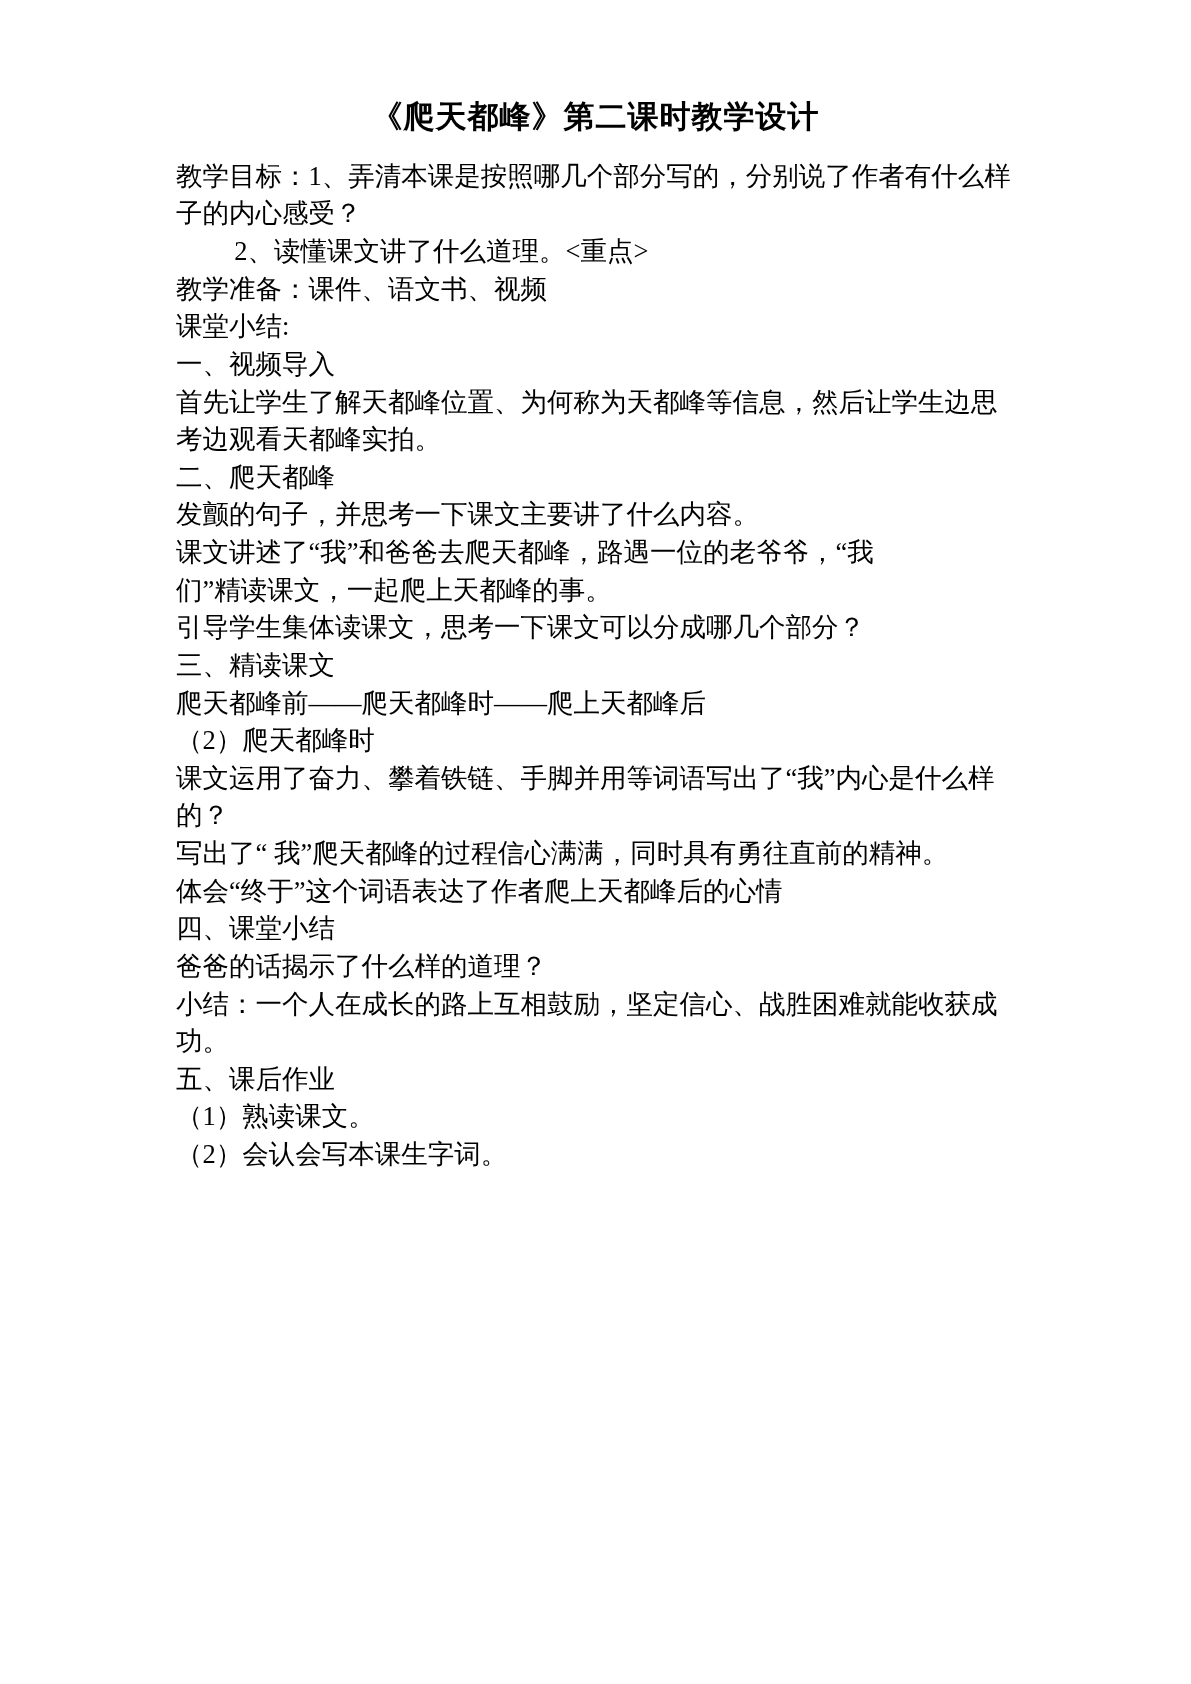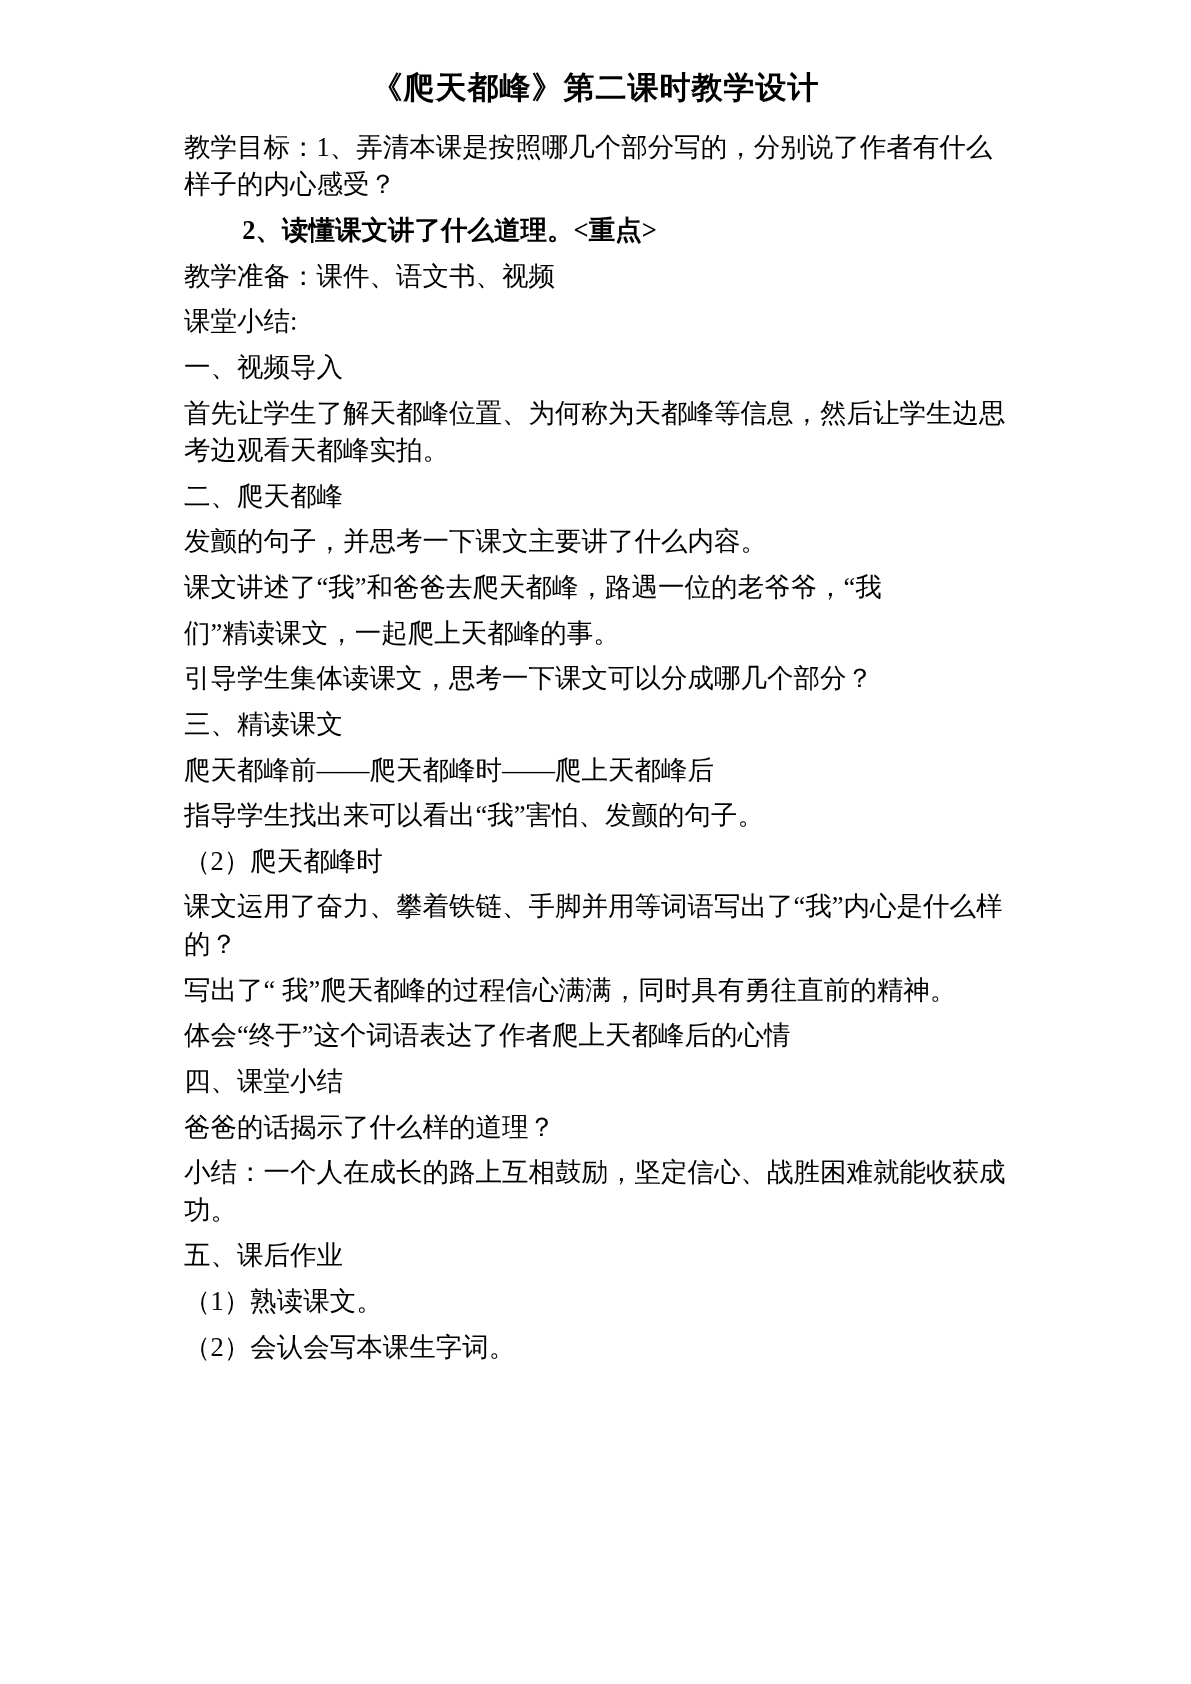--- a/index.html
+++ b/index.html
@@ -11,44 +11,43 @@
     width: 1191px;
     height: 1684px;
     font-family: "Liberation Serif", "DejaVu Serif", serif;
     color: #000000;
   }
   .page {
     position: relative;
     width: 1191px;
     height: 1684px;
     box-sizing: border-box;
-    padding: 67px 176px 0 176px;
+    padding: 96px 176px 0 176px;
     border-radius: 29px;
   }
   .doc-title {
     text-align: center;
     font-size: 31px;
     font-weight: bold;
     letter-spacing: 1px;
     margin: 0 0 20px 0;
     line-height: 1.35;
   }
   .body-text {
     font-size: 26.5px;
     line-height: 1.42;
     letter-spacing: 0px;
   }
   .body-text p {
-    margin: 8px;
+    margin: 0;
     padding: 0;
     white-space: pre-wrap;
   }
   .indent-1 {
     text-indent: 2.2em;
-    font-weight: bold;
   }
 </style>
 </head>
 <body>
 
 <div class="page">
   <h1 class="doc-title">《爬天都峰》第二课时教学设计</h1>
   <div class="body-text">
       <p>教学目标：1、弄清本课是按照哪几个部分写的，分别说了作者有什么样子的内心感受？</p>
       <p class="indent-1">2、读懂课文讲了什么道理。&lt;重点&gt;</p>
@@ -56,21 +55,20 @@
       <p>课堂小结:</p>
       <p>一、视频导入</p>
       <p>首先让学生了解天都峰位置、为何称为天都峰等信息，然后让学生边思考边观看天都峰实拍。</p>
       <p>二、爬天都峰</p>
       <p>发颤的句子，并思考一下课文主要讲了什么内容。</p>
       <p>课文讲述了“我”和爸爸去爬天都峰，路遇一位的老爷爷，“我</p>
       <p>们”精读课文，一起爬上天都峰的事。</p>
       <p>引导学生集体读课文，思考一下课文可以分成哪几个部分？</p>
       <p>三、精读课文</p>
       <p>爬天都峰前——爬天都峰时——爬上天都峰后</p>
-      <p>指导学生找出来可以看出“我”害怕、发颤的句子。</p>
       <p>（2）爬天都峰时</p>
       <p>课文运用了奋力、攀着铁链、手脚并用等词语写出了“我”内心是什么样的？</p>
       <p>写出了“ 我”爬天都峰的过程信心满满，同时具有勇往直前的精神。</p>
       <p>体会“终于”这个词语表达了作者爬上天都峰后的心情</p>
       <p>四、课堂小结</p>
       <p>爸爸的话揭示了什么样的道理？</p>
       <p>小结：一个人在成长的路上互相鼓励，坚定信心、战胜困难就能收获成功。</p>
       <p>五、课后作业</p>
       <p>（1）熟读课文。</p>
       <p>（2）会认会写本课生字词。</p>

